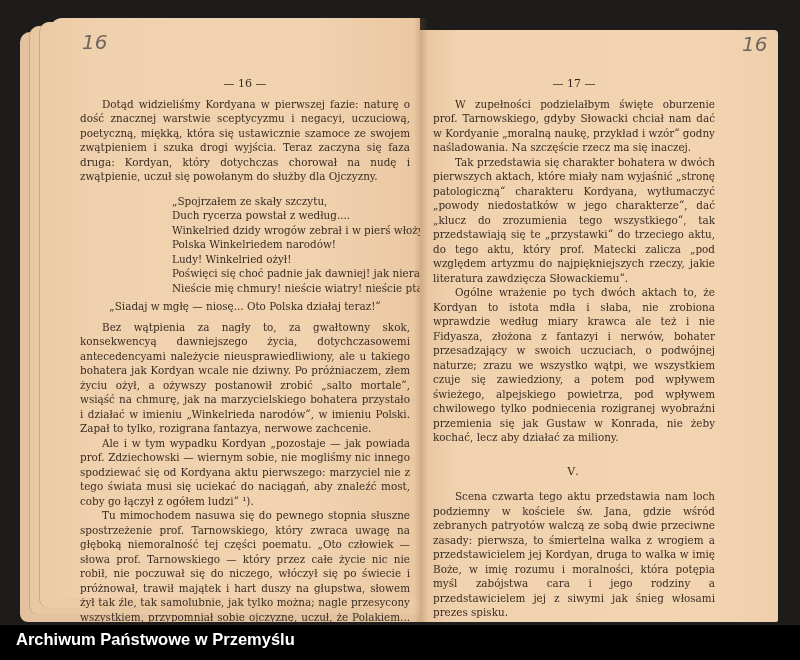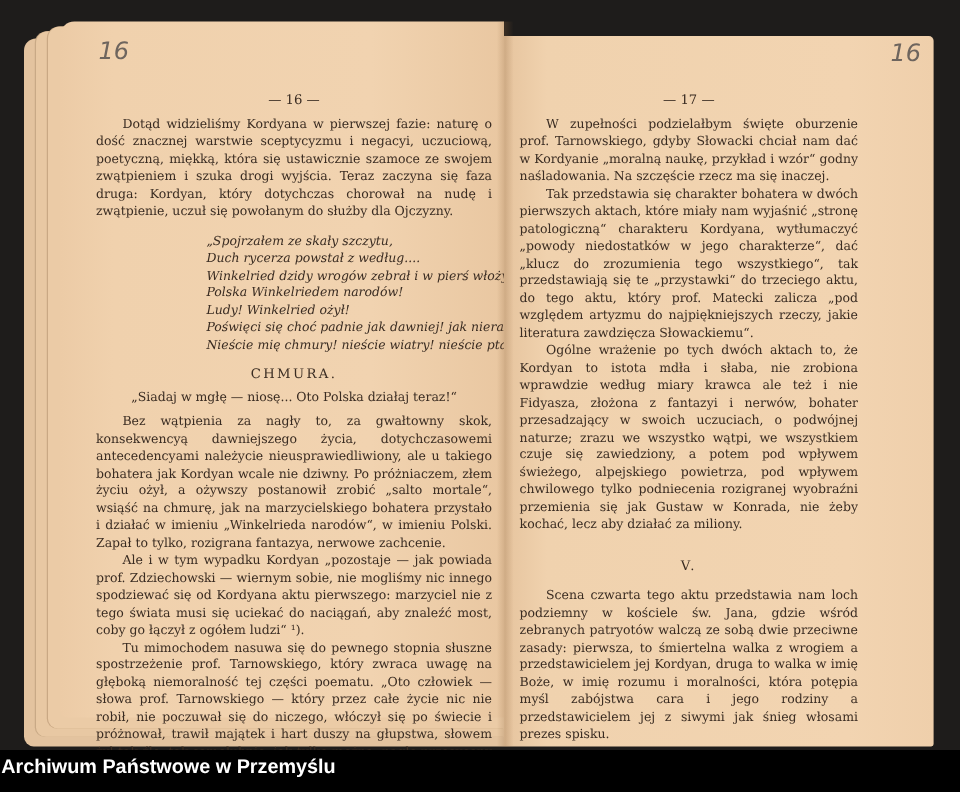--- a/index.html
+++ b/index.html
@@ -39,47 +39,46 @@
     .pagenum { text-align:center; font-size:11px; color:#3a2c22;margin-top:15px; }
     .heading { text-align:center; letter-spacing:2px; font-size:11px; color:#3a2c22; }
     .hand {
       position:absolute; font-family:"DejaVu Sans", sans-serif; font-style:italic;
       color:#6e655e; font-size:20px;
     }
     .footer-bar {
       position:absolute; left:0; top:625px; width:800px; height:35px; background:#000;
     }
     .footer-text {
-      position:absolute; left:1px; top:630px; color:#fff;
+      position:absolute; left:16px; top:630px; color:#fff;
       font-family:"Liberation Sans", sans-serif; font-weight:bold; font-size:16.5px;
     }
   </style>
 </head>
 <body>
 
 <div class="scan-bg"></div>
 <div class="stack-1"></div>
 <div class="stack-2"></div>
 <div class="stack-3"></div>
 
 <div class="page-left">
   <div class="hand" style="left:32px; top:12px;">16</div>
   <div class="text" style="position:absolute; left:30px; top:44px; width:330px;">
     <div class="pagenum" style="margin-bottom:5px;">— 16 —</div>
     <p class="p">Dotąd widzieliśmy Kordyana w pierwszej fazie: naturę o dość znacznej warstwie sceptycyzmu i negacyi, uczuciową, poetyczną, miękką, która się ustawicznie szamoce ze swojem zwątpieniem i szuka drogi wyjścia. Teraz zaczyna się faza druga: Kordyan, który dotychczas chorował na nudę i zwątpienie, uczuł się powołanym do służby dla Ojczyzny.</p>
-    <div class="verse" style="margin:10px 0 0 92px;font-style:italic;">
+    <div class="verse" style="margin:10px 0 0 92px;">
       <div>„Spojrzałem ze skały szczytu,</div>
       <div>Duch rycerza powstał z według....</div>
       <div>Winkelried dzidy wrogów zebrał i w pierś włożył,</div>
       <div>Polska Winkelriedem narodów!</div>
       <div>Ludy! Winkelried ożył!</div>
       <div>Poświęci się choć padnie jak dawniej! jak nieraz!</div>
       <div>Nieście mię chmury! nieście wiatry! nieście ptacy!“</div>
     </div>
-    <div class="heading" style="margin-top:10px;">CHMURA.</div>
     <div style="text-align:center; margin:4px 0 6px;">„Siadaj w mgłę — niosę... Oto Polska działaj teraz!“</div>
     <p class="p">Bez wątpienia za nagły to, za gwałtowny skok, konsekwencyą dawniejszego życia, dotychczasowemi antecedencyami należycie nieusprawiedliwiony, ale u takiego bohatera jak Kordyan wcale nie dziwny. Po próżniaczem, złem życiu ożył, a ożywszy postanowił zrobić „salto mortale“, wsiąść na chmurę, jak na marzycielskiego bohatera przystało i działać w imieniu „Winkelrieda narodów“, w imieniu Polski. Zapał to tylko, rozigrana fantazya, nerwowe zachcenie.</p>
     <p class="p">Ale i w tym wypadku Kordyan „pozostaje — jak powiada prof. Zdziechowski — wiernym sobie, nie mogliśmy nic innego spodziewać się od Kordyana aktu pierwszego: marzyciel nie z tego świata musi się uciekać do naciągań, aby znaleźć most, coby go łączył z ogółem ludzi“ ¹).</p>
     <p class="p">Tu mimochodem nasuwa się do pewnego stopnia słuszne spostrzeżenie prof. Tarnowskiego, który zwraca uwagę na głęboką niemoralność tej części poematu. „Oto człowiek — słowa prof. Tarnowskiego — który przez całe życie nic nie robił, nie poczuwał się do niczego, włóczył się po świecie i próżnował, trawił majątek i hart duszy na głupstwa, słowem żył tak źle, tak samolubnie, jak tylko można; nagle przesycony wszystkiem, przypomniał sobie ojczyznę, uczuł, że Polakiem... To wzór, to przykład, to prawda, to moralna nauka! Przebaczenie doprawdy więcej niż się godzi!“ ²).</p>
 
   </div>
 </div>
 
 <div class="page-right">
   <div class="hand" style="left:322px; top:2px;">16</div>

